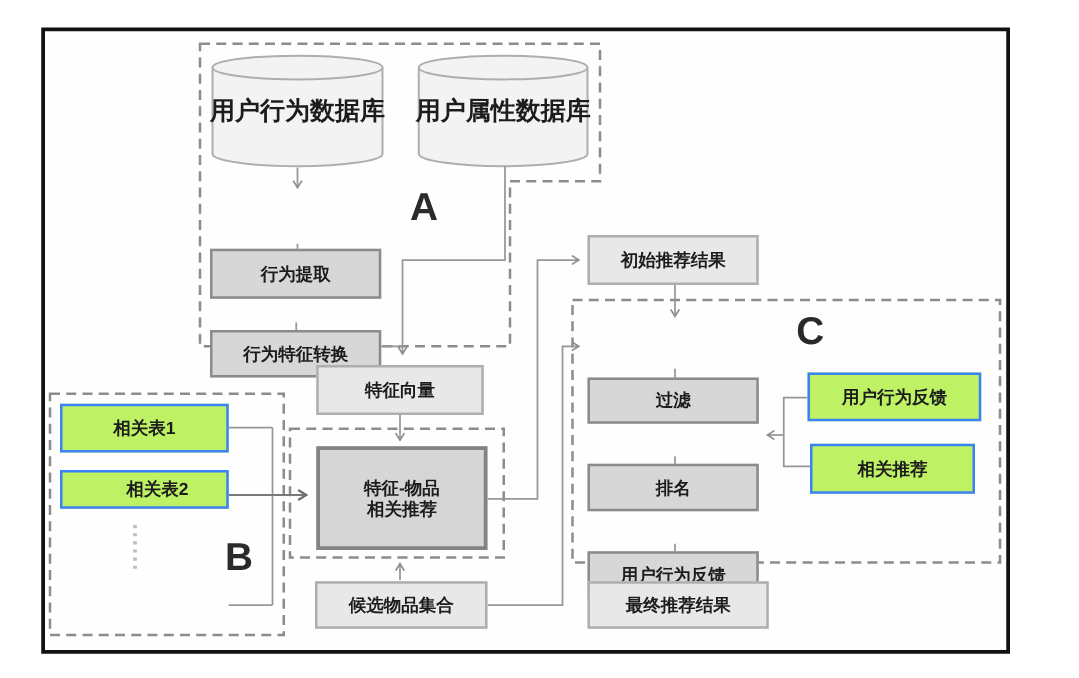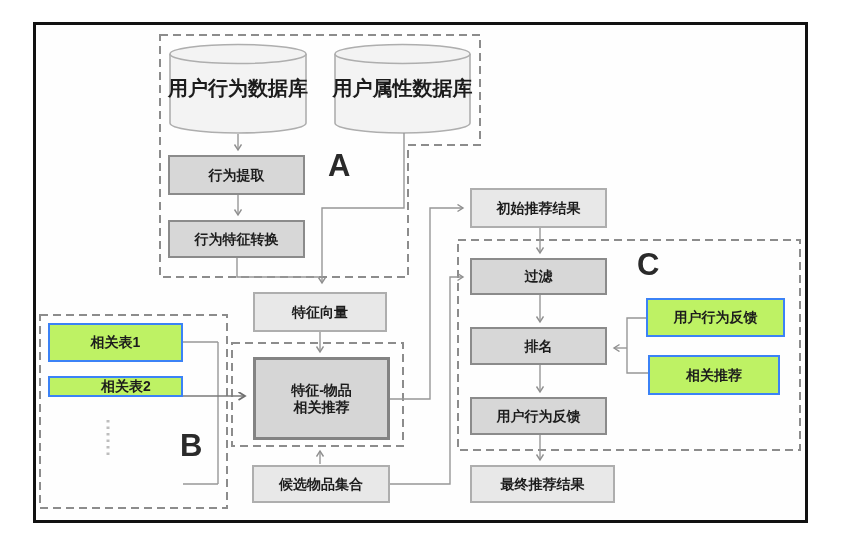--- a/index.html
+++ b/index.html
@@ -14,21 +14,21 @@
     position:absolute;left:33px;top:22px;width:775px;height:501px;
     border:3px solid #111111;box-sizing:border-box;background:#fefefe;
   }
   #wires{position:absolute;left:0;top:0;width:863px;height:542px;}
   .box{
     position:absolute;box-sizing:border-box;
     display:flex;flex-direction:column;align-items:center;justify-content:center;
     font-weight:bold;font-size:14px;line-height:17px;color:#1c1c1c;
     text-align:center;white-space:nowrap;
   }
-  .fill-dark{background:#d7d7d7;border:2px solid #8b8b8b;}
+  .fill-dark{background:#d7d7d7;border:2px solid #8b8b8b;margin-top:44px;}
   .fill-mid{background:#e8e8e8;border:2px solid #aeaeae;}
   .fill-light{background:#bef264;border:2px solid #3b82f6;}
   .fill-core{background:#d6d6d6;border:3px solid #838383;}
   .cyl-label{
     position:absolute;display:flex;align-items:center;justify-content:center;
     font-weight:bold;font-size:20px;color:#1c1c1c;white-space:nowrap;
   }
   .group-label{
     position:absolute;font-weight:bold;font-size:31px;color:#2a2a2a;
     font-family:"Liberation Sans","DejaVu Sans",sans-serif;
@@ -102,21 +102,21 @@
 
   <div class="box fill-mid" style="left:253px;top:292px;width:134px;height:40px;">特征向量</div>
 
   <div class="box fill-core" style="left:253px;top:357px;width:137px;height:83px;">
     <span>特征-物品</span>
     <span>相关推荐</span>
   </div>
 
   <div class="box fill-light" style="left:48px;top:323px;width:135px;height:39px;">相关表1</div>
 
-  <div class="box fill-light" style="left:48px;top:376px;width:135px;height:21px;padding-left:21px;">相关表2</div>
+  <div class="box fill-light" style="left:48px;top:376px;width:135px;height:31px;padding-left:21px;">相关表2</div>
 
 
   <div class="box fill-mid" style="left:252px;top:465px;width:138px;height:38px;">候选物品集合</div>
 
   <div class="box fill-mid" style="left:470px;top:188px;width:137px;height:40px;">初始推荐结果</div>
 
   <div class="box fill-dark" style="left:470px;top:258px;width:137px;height:37px;">过滤</div>
 
   <div class="box fill-dark" style="left:470px;top:327px;width:137px;height:38px;">排名</div>
 

